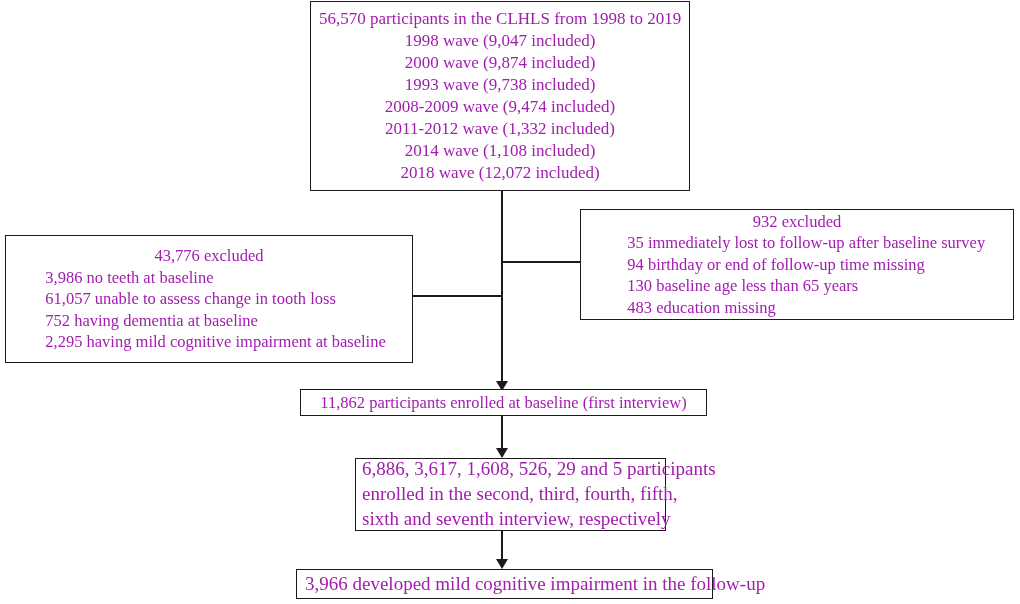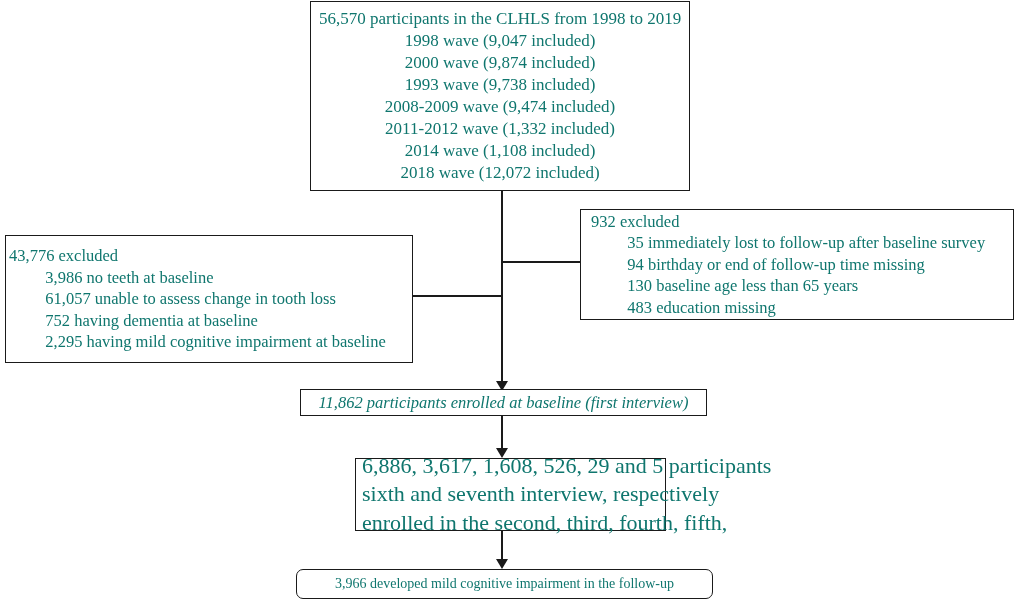--- a/index.html
+++ b/index.html
@@ -16,40 +16,40 @@
     overflow: hidden;
   }
   .node {
     position: absolute;
     box-sizing: border-box;
     border: 1.6px solid #1a1a1a;
     background: #ffffff;
     display: flex;
     flex-direction: column;
     justify-content: center;
-    color: #0f766e;
+    color: #a21caf;
     z-index: 2;
   }
   .node .line {
     display: block;
     white-space: nowrap;
     line-height: 1.30;
   }
   .center .line { text-align: center; }
   .listbox .line { text-align: left; }
-  .listbox .head { margin-left: 0; }
+  .listbox .head { margin-left: 0; text-align: center; }
   .listbox .sub { margin-left: 2.2em; }
 
   
   #node-source  { left:310px; top:1px;   width:380px; height:190px; font-size:17px; padding:5px 8px; }
   #node-excl-left  { left:5px;   top:235px; width:408px; height:128px; font-size:16.5px; padding:5px 3px; }
   #node-excl-right { left:580px; top:209px; width:434px; height:111px; font-size:16.5px; padding:5px 10px; }
-  #node-baseline   { left:300px; top:389px; width:407px; height:27px;  font-size:16.5px; padding:0 8px;font-style:italic; }
-  #node-interviews { left:355px; top:458px; width:311px; height:73px;  font-size:22px; padding:3px 6px; }
-  #node-outcome    { left:296px; top:569px; width:417px; height:30px;  font-size:14px; padding:0 8px;border-radius:7px; }
+  #node-baseline   { left:300px; top:389px; width:407px; height:27px;  font-size:16.5px; padding:0 8px; }
+  #node-interviews { left:355px; top:458px; width:311px; height:73px;  font-size:19px; padding:3px 6px; }
+  #node-outcome    { left:296px; top:569px; width:417px; height:30px;  font-size:19px; padding:0 8px; }
 
   
   .conn {
     position: absolute;
     background: #1a1a1a;
     z-index: 1;
   }
   .vline { width: 2px; }
   .hline { height: 2px; }
   .arrow {
@@ -115,21 +115,21 @@
     <span class="line sub">130 baseline age less than 65 years</span>
     <span class="line sub">483 education missing</span>
   </div>
 
   <div class="node center" id="node-baseline">
     <span class="line">11,862 participants enrolled at baseline (first interview)</span>
   </div>
 
   <div class="node center" id="node-interviews">
     <span class="line">6,886, 3,617, 1,608, 526, 29 and 5 participants</span>
+    <span class="line">enrolled in the second, third, fourth, fifth,</span>
     <span class="line">sixth and seventh interview, respectively</span>
-    <span class="line">enrolled in the second, third, fourth, fifth,</span>
   </div>
 
   <div class="node center" id="node-outcome">
     <span class="line">3,966 developed mild cognitive impairment in the follow-up</span>
   </div>
 
 </div>
 
 </body></html>

